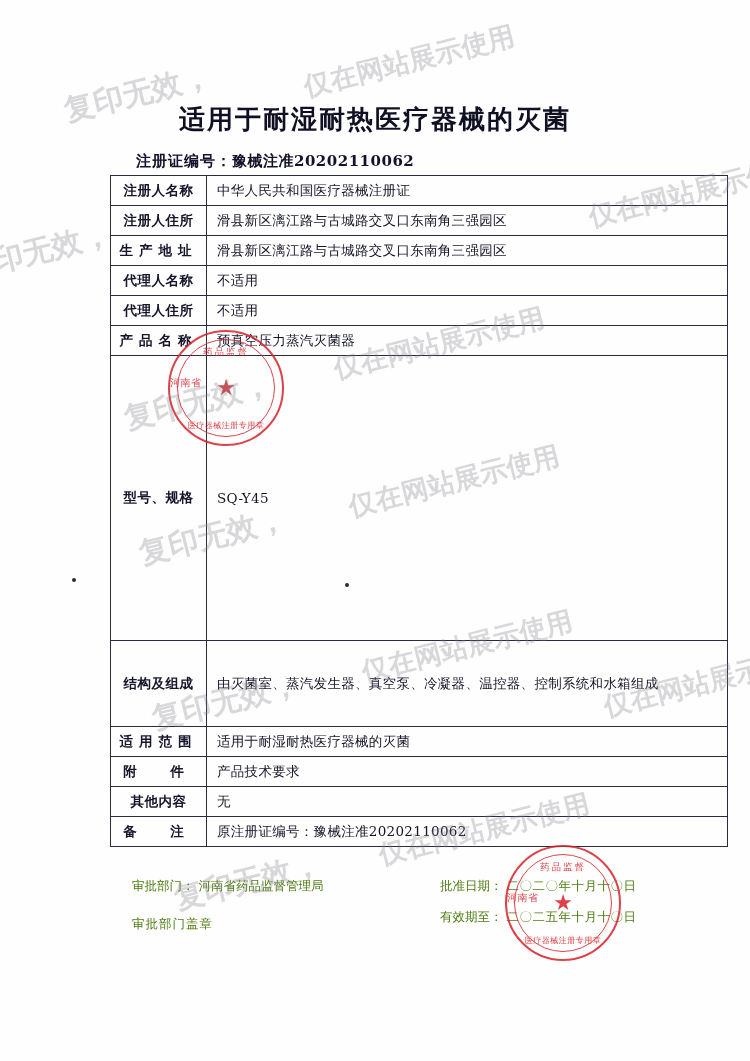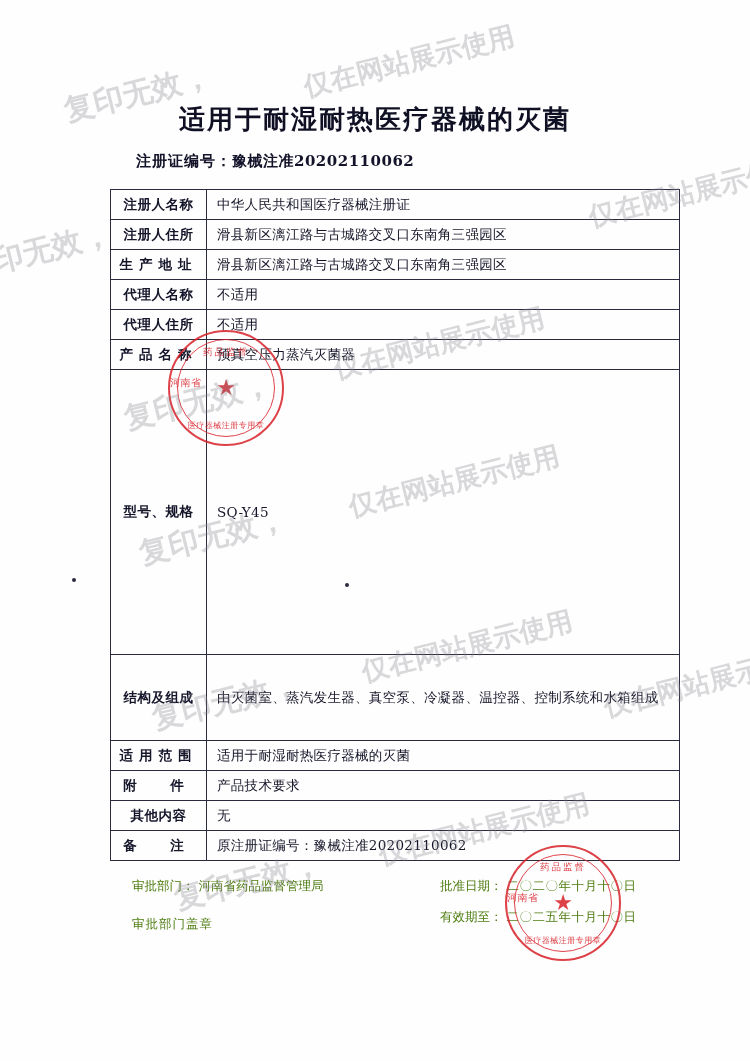--- a/index.html
+++ b/index.html
@@ -53,23 +53,23 @@
   .cert-no-value {
     margin-left: 0;
     font-family: "DejaVu Serif", serif;
     font-weight: bold;
     letter-spacing: 0.5px;
   }
 
   
   .table {
     position: absolute;
-    top: 189px;
+    top: 175px;
     left: 110px;
-    width: 570px;
+    width: 618px;
     border: 1.4px solid #2b2b40;
     border-bottom: none;
     box-sizing: border-box;
   }
   .row {
     display: flex;
     border-bottom: 1.4px solid #2b2b40;
     box-sizing: border-box;
   }
   .cell-label {

